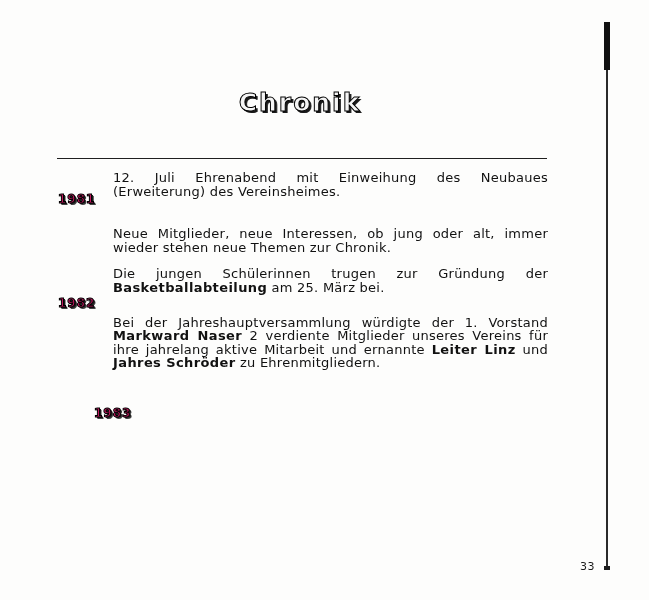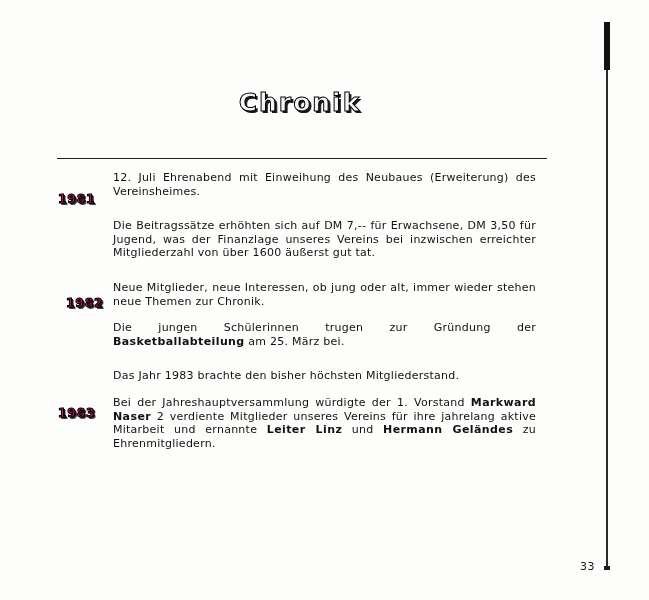--- a/index.html
+++ b/index.html
@@ -83,48 +83,48 @@
 
   
   .body-col {
     position: absolute;
     left: 113px;
     top: 163px;
     width: 435px;
   }
   .para {
     font-family: "DejaVu Sans", sans-serif;
-    font-size: 11px;
+    font-size: 13px;
     line-height: 13.6px;
     color: #111111;
     text-align: justify;
     letter-spacing: 0.25px;
-    margin: 0 12px 13px 0;
+    margin: 0 0 13px 0;
   }
   .para b { font-weight: bold; letter-spacing: 0.4px; }
 
   .gap-lg { height: 8px; }
 
   
   .year {
     position: absolute;
     left: 58px;
     font-family: "DejaVu Sans", sans-serif;
     font-size: 12px;
     font-weight: bold;
     letter-spacing: 1px;
     color: #be185d;
     -webkit-text-stroke: 1px #000000;
     text-shadow:
        1.4px 1.4px 0 #1a1a1a,
        2.1px 2.1px 0 #444444;
   }
   #year-1981 { top: 184px; }
-  #year-1982 { top: 288px; margin-left: 8px; }
-  #year-1983 { top: 398px; }
+  #year-1982 { top: 288px; }
+  #year-1983 { top: 398px; margin-left: 36px; }
 
   .page-number {
     position: absolute;
     left: 580px;
     top: 552px;
     font-family: "DejaVu Sans", sans-serif;
     font-size: 11px;
     color: #1a1a1a;
     letter-spacing: 0.5px;
   }
@@ -147,30 +147,28 @@
     <div class="year" id="year-1981">1981</div>
     <div class="year" id="year-1982">1982</div>
     <div class="year" id="year-1983">1983</div>
 
     <div class="body-col">
 
       <p class="para">12. Juli Ehrenabend mit Einweihung des Neubaues (Erweiterung) des Vereinsheimes.</p>
 
       <div class="gap-lg"></div>
 
-      <p class="para">Die Beitragssätze erhöhten sich auf DM 7,-- für Erwachsene, DM 3,50 für Jugend, was der Finanzlage unseres Vereins bei inzwischen erreichter Mitgliederzahl von über 1600 äußerst gut tat.</p>
 
       <div class="gap-lg"></div>
 
       <p class="para">Neue Mitglieder, neue Interessen, ob jung oder alt, immer wieder stehen neue Themen zur Chronik.</p>
       <p class="para">Die jungen Schülerinnen trugen zur Gründung der <b>Basketballabteilung</b> am 25. März bei.</p>
 
       <div class="gap-lg"></div>
 
-      <p class="para">Das Jahr 1983 brachte den bisher höchsten Mitgliederstand.</p>
-      <p class="para">Bei der Jahreshauptversammlung würdigte der 1. Vorstand <b>Markward Naser</b> 2 verdiente Mitglieder unseres Vereins für ihre jahrelang aktive Mitarbeit und ernannte <b>Leiter Linz</b> und <b>Hermann Geländes</b> zu Ehrenmitgliedern.</p>
+      <p class="para">Bei der Jahreshauptversammlung würdigte der 1. Vorstand <b>Markward Naser</b> 2 verdiente Mitglieder unseres Vereins für ihre jahrelang aktive Mitarbeit und ernannte <b>Leiter Linz</b> und <b>Jahres Schröder</b> zu Ehrenmitgliedern.</p>
 
     </div>
 
     <div class="page-number">33</div>
 
   </div>
 </div>
 
 </body></html>

